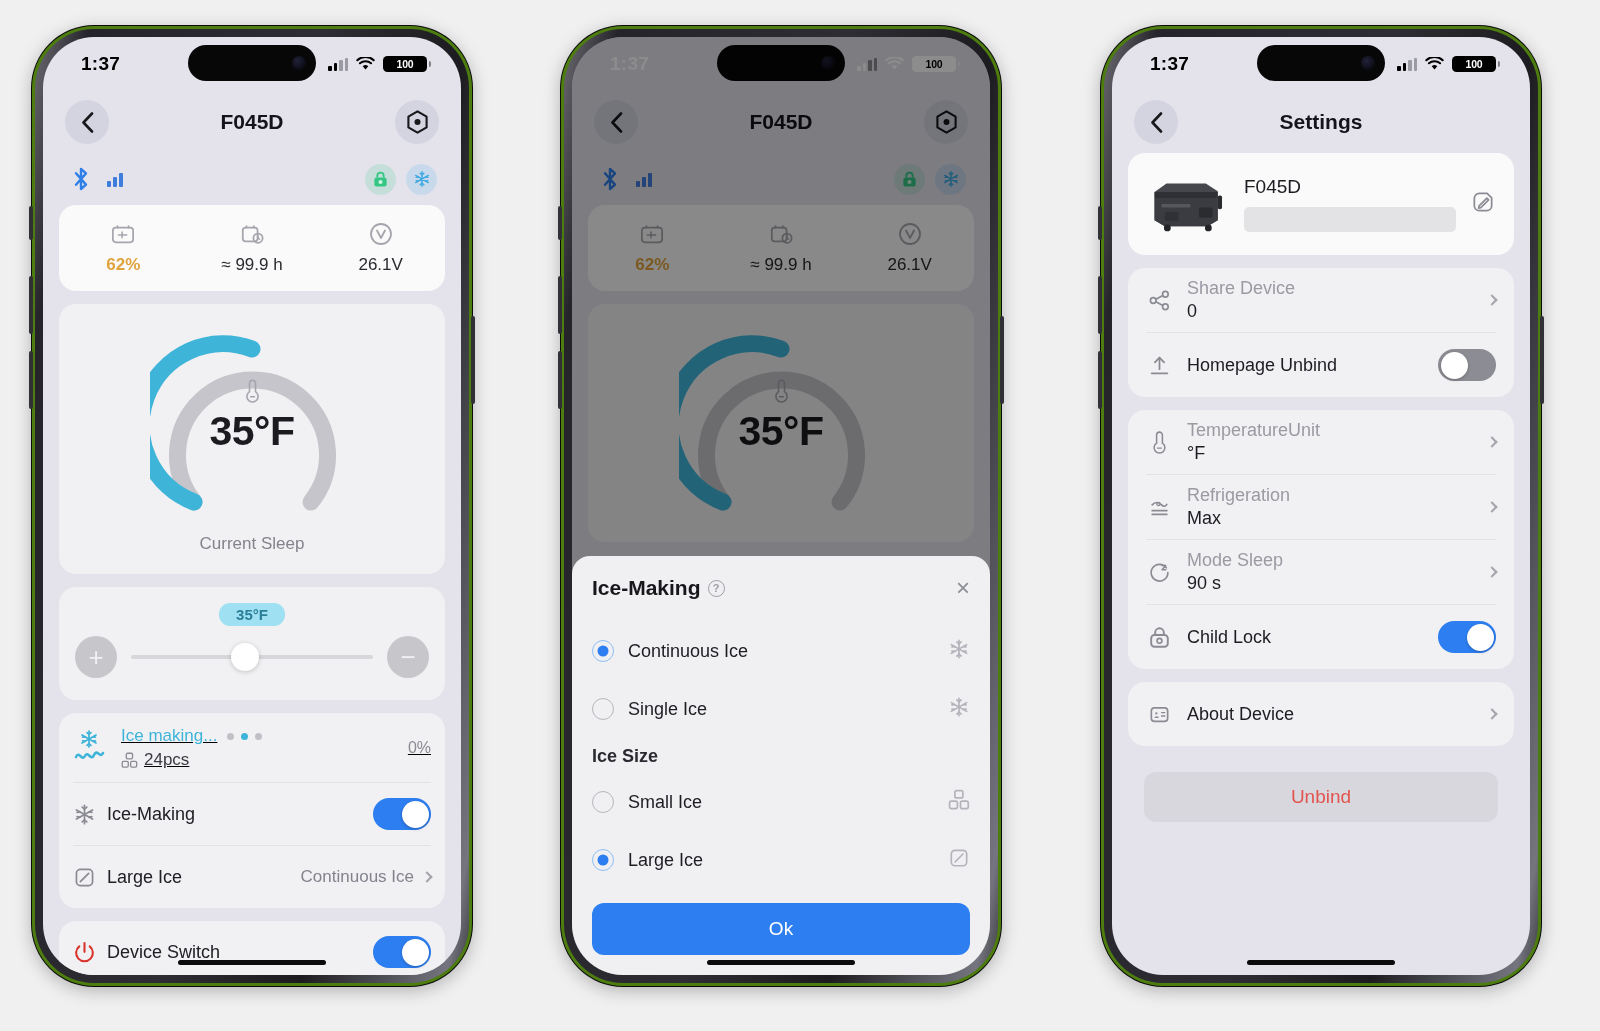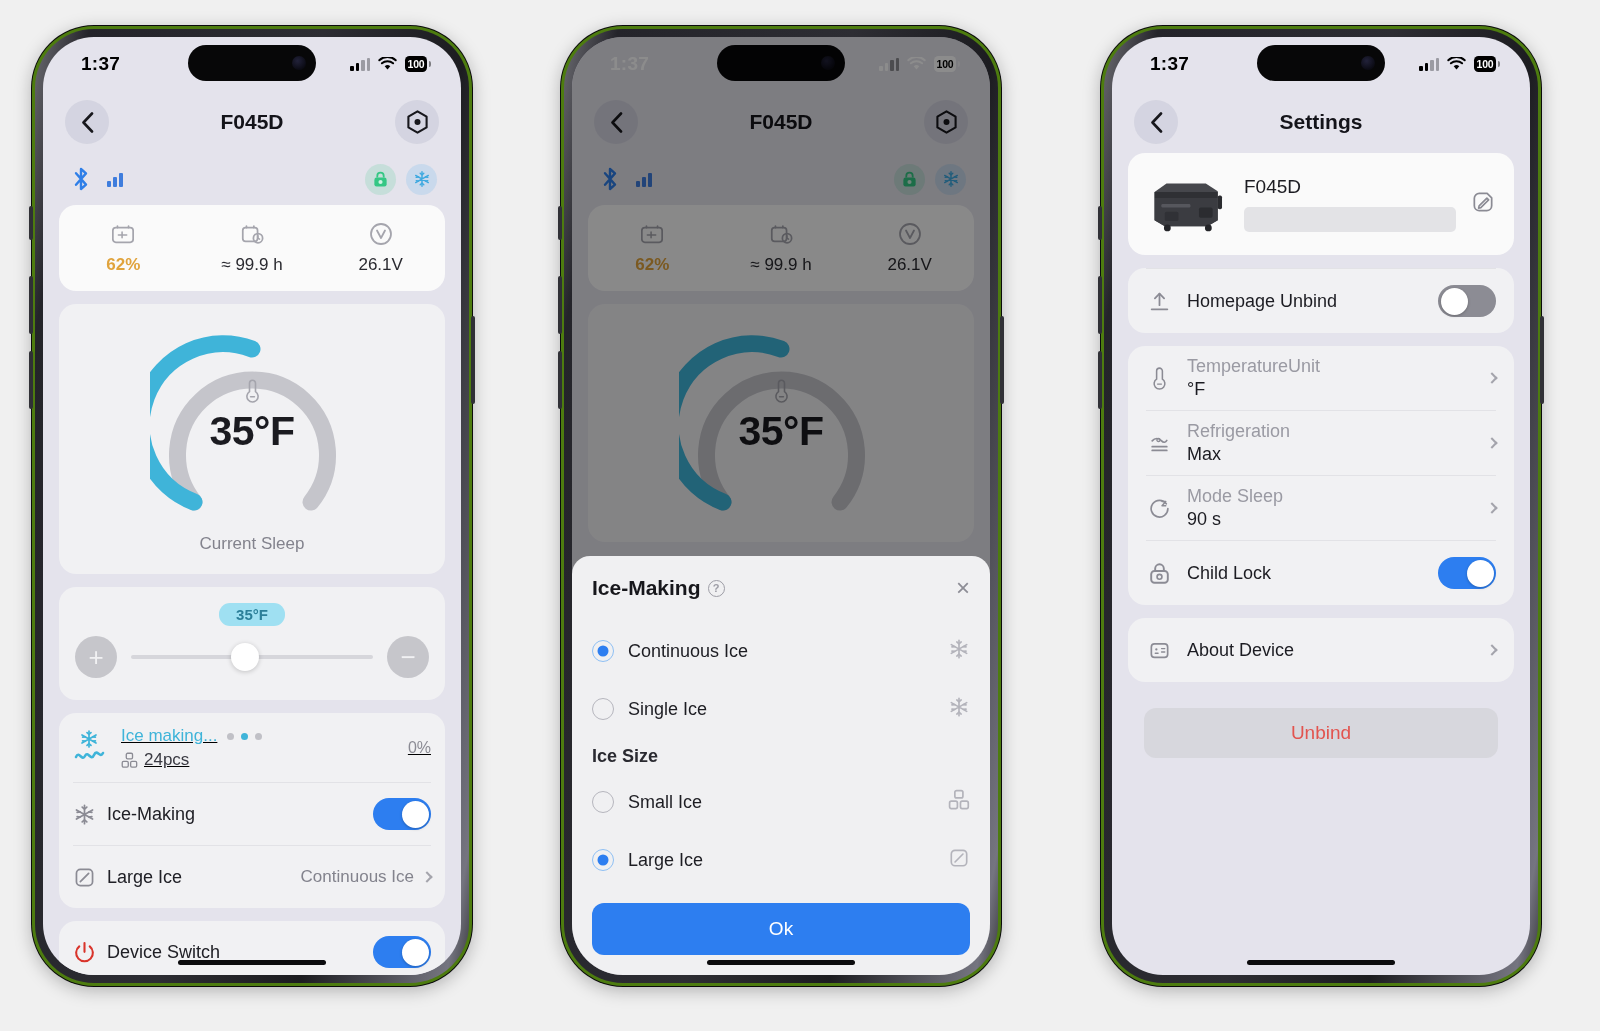--- a/index.html
+++ b/index.html
@@ -60,21 +60,21 @@
     width: 14px; height: 14px; border-radius: 50%;
     background: radial-gradient(circle at 40% 35%, #22223a 0%, #0b0b14 70%);
   }
   .bars { display: flex; align-items: flex-end; gap: 2px; height: 13px; }
   .bars i { display: block; width: 3.5px; background: #000; border-radius: 1px; }
   .bars i:nth-child(1){height:5px}
   .bars i:nth-child(2){height:8px}
   .bars i:nth-child(3){height:11px;background:#9b9ba3}
   .bars i:nth-child(4){height:13px;background:#9b9ba3}
   .batt {
-    position: relative; width: 22px; height: 16px; border-radius: 4.5px;
+    position: relative; width: 44px; height: 16px; border-radius: 4.5px;
     background: #000; color: #fff; font-size: 10.5px; font-weight: bold;
     display: flex; align-items: center; justify-content: center; letter-spacing: -.2px;
   }
   .batt::after {
     content:""; position:absolute; right:-4px; top:5px;
     width:2.5px; height:6px; border-radius:0 2px 2px 0; background:#000; opacity:.45;
   }
   .dark .statusbar, .dark .statusbar .sb-time { color: #fff; }
   .dark .bars i { background:#fff; }
   .dark .bars i:nth-child(3), .dark .bars i:nth-child(4){ background:#8a8a90; }
@@ -728,20 +728,37 @@
         </div>
         <span class="edit-ico">
           <svg width="26" height="26" viewBox="0 0 24 24">
             <path d="M4 8.6A4.6 4.6 0 0 1 8.6 4h7.2l4.2 4.2v7.2A4.6 4.6 0 0 1 15.4 20H8.6A4.6 4.6 0 0 1 4 15.4Z" stroke="#8b8b94" stroke-width="1.6" fill="none" stroke-linejoin="round"></path>
             <path d="M8.4 15.6 15.6 8.4l1.6 1.6-7.2 7.2-2.1.5Z" stroke="#8b8b94" stroke-width="1.5" fill="none" stroke-linejoin="round"></path>
           </svg>
         </span>
       </div>
 
       <div class="card">
+        <div class="srow">
+          <span class="sico">
+            <svg width="23" height="23" viewBox="0 0 22 22">
+              <circle cx="16.6" cy="5" r="2.7" stroke="#8b8b94" stroke-width="1.6" fill="none"></circle>
+              <circle cx="5" cy="11" r="2.7" stroke="#8b8b94" stroke-width="1.6" fill="none"></circle>
+              <circle cx="16.6" cy="17" r="2.7" stroke="#8b8b94" stroke-width="1.6" fill="none"></circle>
+              <path d="M7.5 9.7 14.2 6.3M7.5 12.3l6.7 3.4" stroke="#8b8b94" stroke-width="1.6" stroke-linecap="round"></path>
+            </svg>
+          </span>
+          <div class="stext">
+            <div class="slabel">Share Device</div>
+            <div class="svalue">0</div>
+          </div>
+          <div class="sright">
+                <span class="chev"></span>
+              </div>
+        </div>
         <div class="divider" style="margin:0 18px"></div>
         <div class="srow">
           <span class="sico">
             <svg width="23" height="23" viewBox="0 0 22 22">
               <path d="M11 3.5v11" stroke="#8b8b94" stroke-width="1.7" stroke-linecap="round"></path>
               <path d="M6.6 8 11 3.5 15.4 8" stroke="#8b8b94" stroke-width="1.7" fill="none" stroke-linecap="round" stroke-linejoin="round"></path>
               <path d="M3.5 18.5h15" stroke="#8b8b94" stroke-width="1.7" stroke-linecap="round"></path>
             </svg>
           </span>
           <div class="stext">

